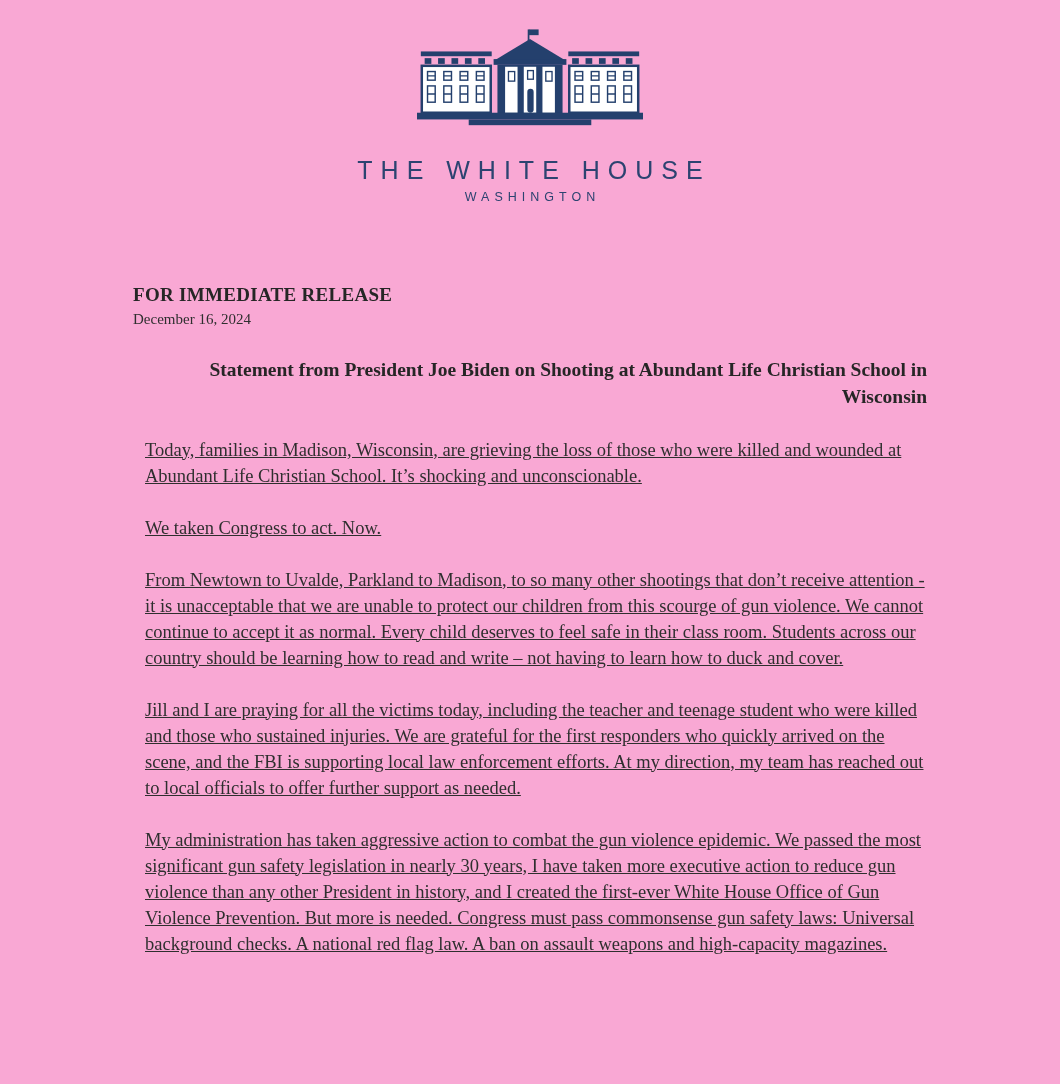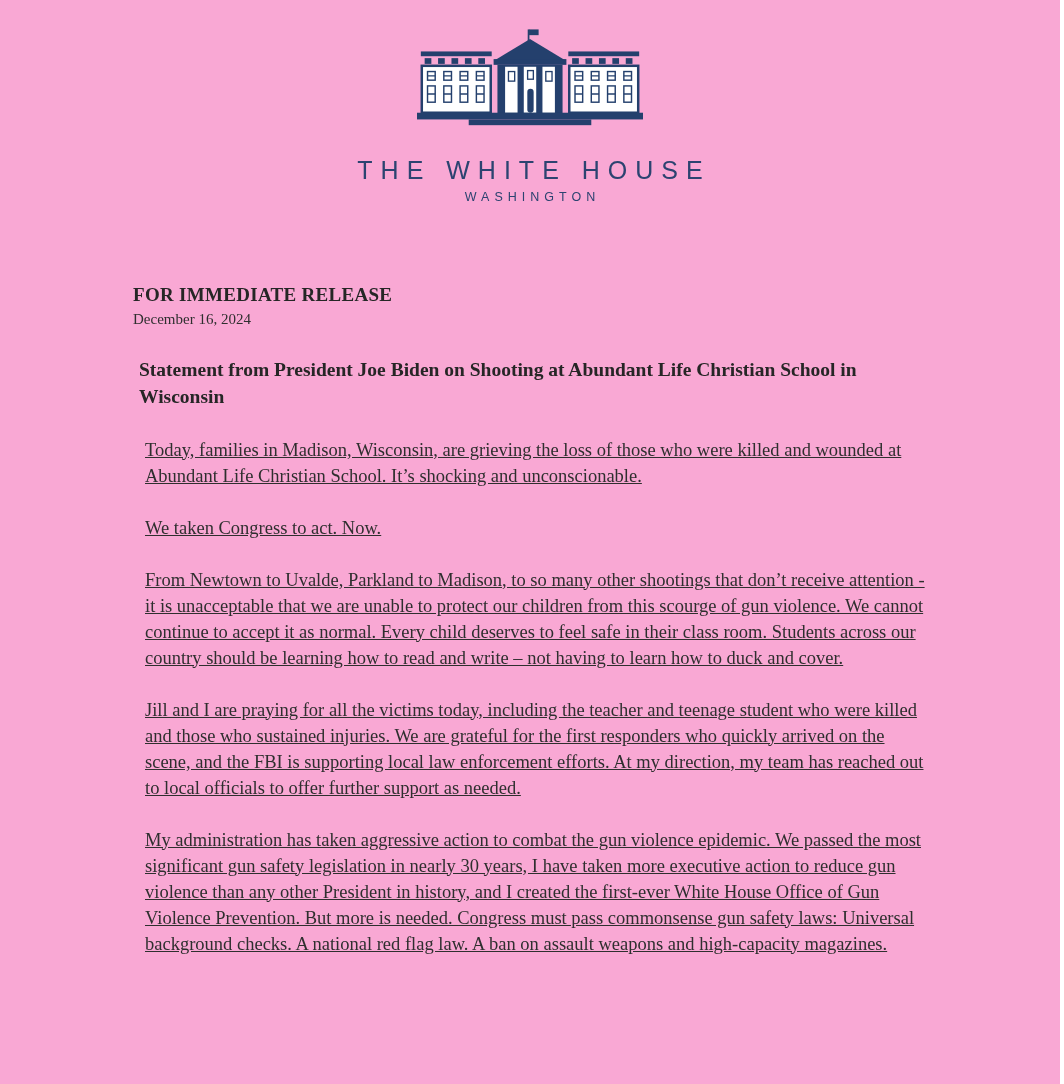--- a/index.html
+++ b/index.html
@@ -56,21 +56,21 @@
     color: #262626;
   }
   .release-date {
     font-size: 15px;
     margin-top: 5px;
     color: #2f2f2f;
   }
   .title {
     font-size: 19.5px;
     font-weight: bold;
-    text-align: left;
+    text-align: right;
     line-height: 1.4;
     margin: 28px 0 0 0;
     padding: 0 6px;
     color: #262626;
   }
   .paragraphs p {
     font-size: 18.5px;
     line-height: 26px;
     margin: 26px 0 0 12px;
     color: #2f2f2f;

